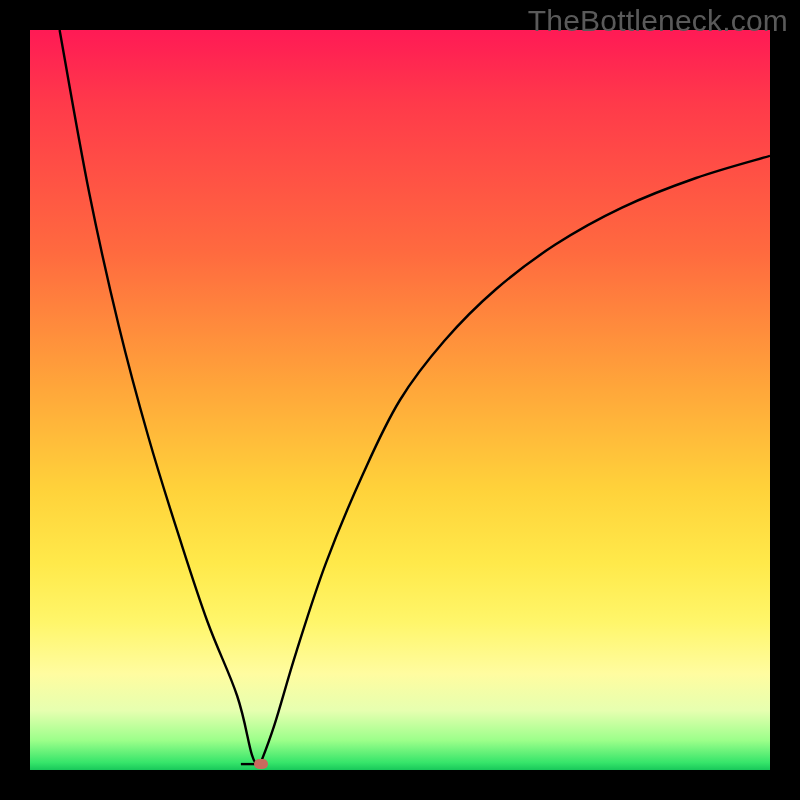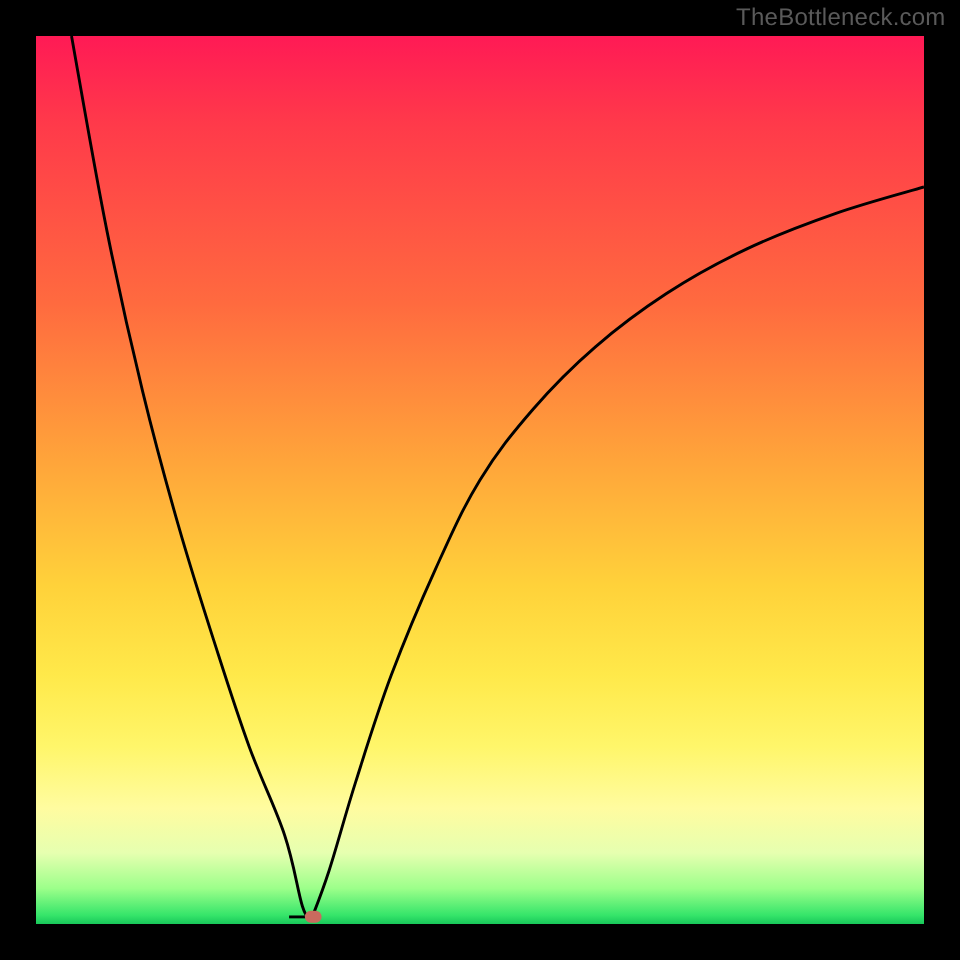--- a/index.html
+++ b/index.html
@@ -15,21 +15,21 @@
     position: relative;
     width: 800px;
     height: 800px;
     background: #000;
   }
   .watermark {
     position: absolute;
     top: 4px;
     right: 12px;
     color: #5a5a5a;
-    font-size: 20px;
+    font-size: 30px;
     font-weight: 500;
     letter-spacing: 0.2px;
     z-index: 5;
   }
   .plot-area {
     position: absolute;
     left: 30px;
     top: 30px;
     width: 740px;
     height: 740px;

